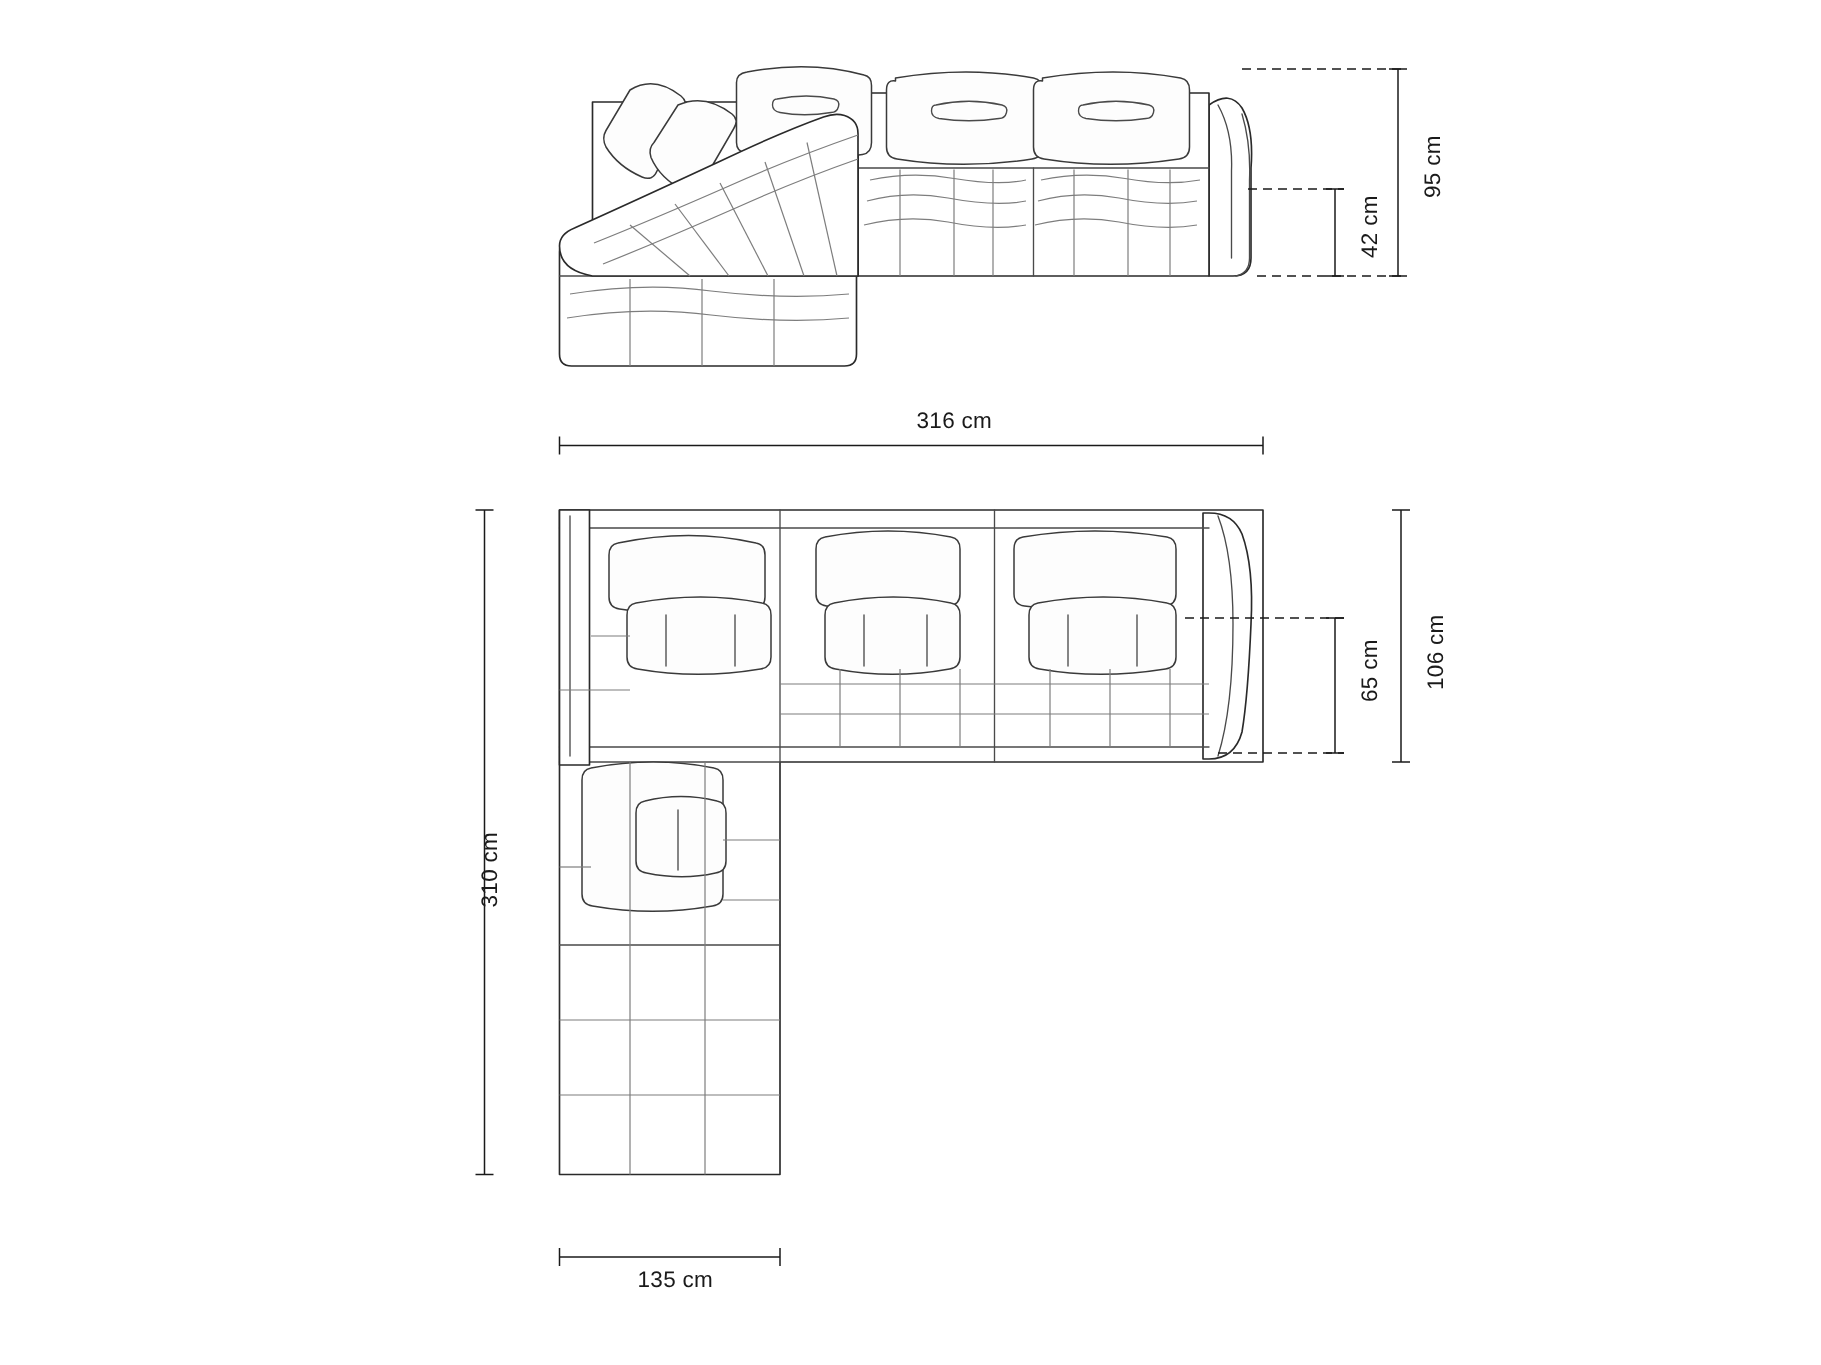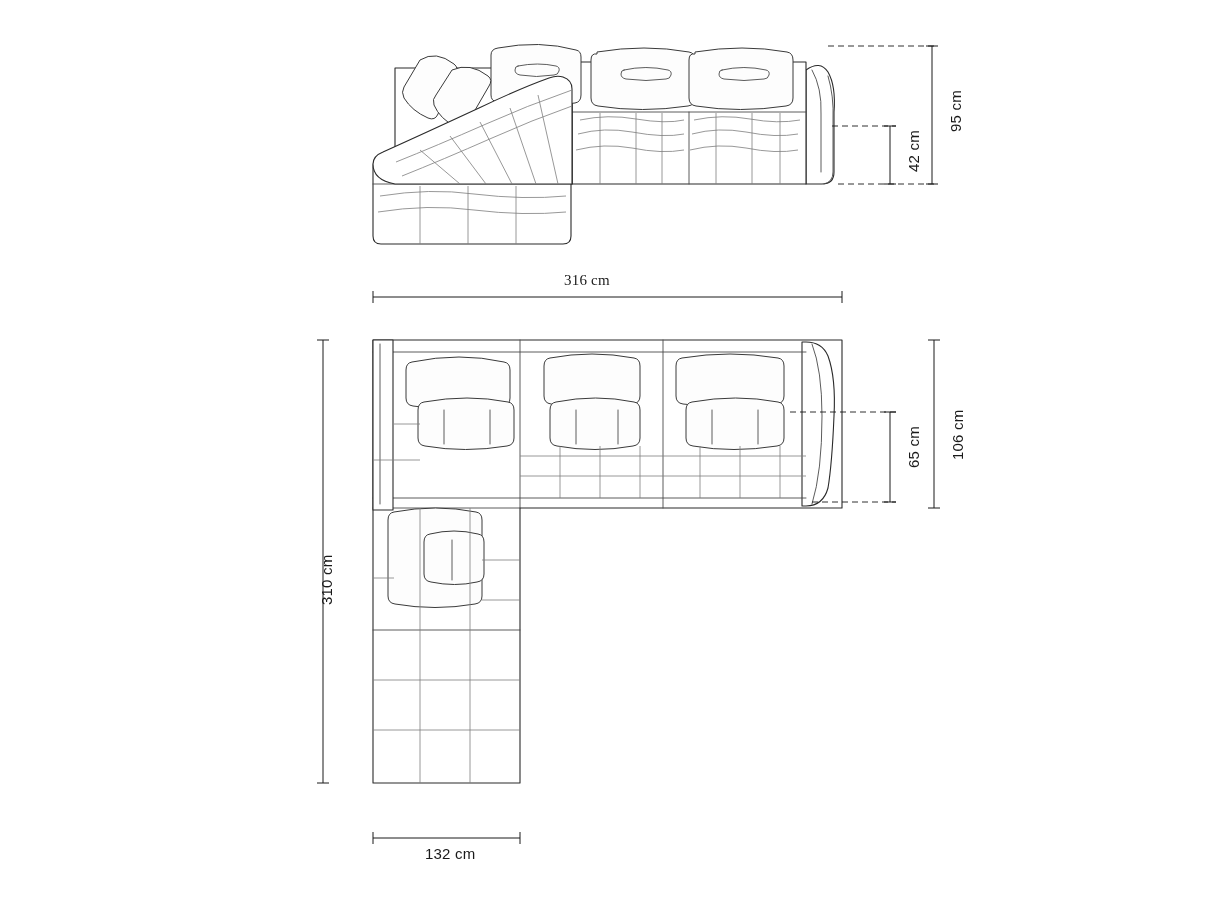--- a/index.html
+++ b/index.html
@@ -225,23 +225,23 @@
       <path class="dimline" d="M373 838 L520 838"></path>
       <path class="dimline" d="M373 832 L373 844"></path>
       <path class="dimline" d="M520 832 L520 844"></path>
     </g>
   </svg>
 
   <div class="dim-label vert" style="left:947px; top:132px; transform: rotate(-90deg);">95 cm</div>
 
   <div class="dim-label vert" style="left:905px; top:172px; transform: rotate(-90deg);">42 cm</div>
 
-  <div class="dim-label" style="left:564px; top:272px;font-family:Liberation Serif, serif;">316 cm</div>
+  <div class="dim-label" style="left:611px; top:272px;">316 cm</div>
 
   <div class="dim-label vert" style="left:949px; top:460px; transform: rotate(-90deg);">106 cm</div>
 
   <div class="dim-label vert" style="left:905px; top:468px; transform: rotate(-90deg);">65 cm</div>
 
   <div class="dim-label vert" style="left:318px; top:605px; transform: rotate(-90deg);">310 cm</div>
 
-  <div class="dim-label" style="left:425px; top:845px;">132 cm</div>
+  <div class="dim-label" style="left:425px; top:845px;">135 cm</div>
 
 </div>
 
 </body></html>

